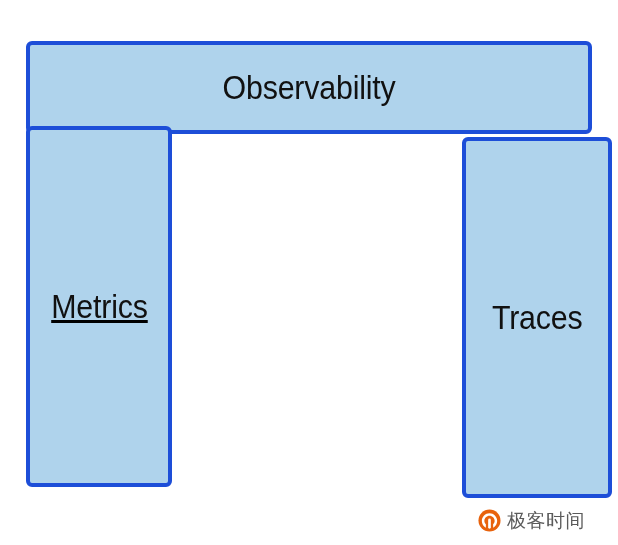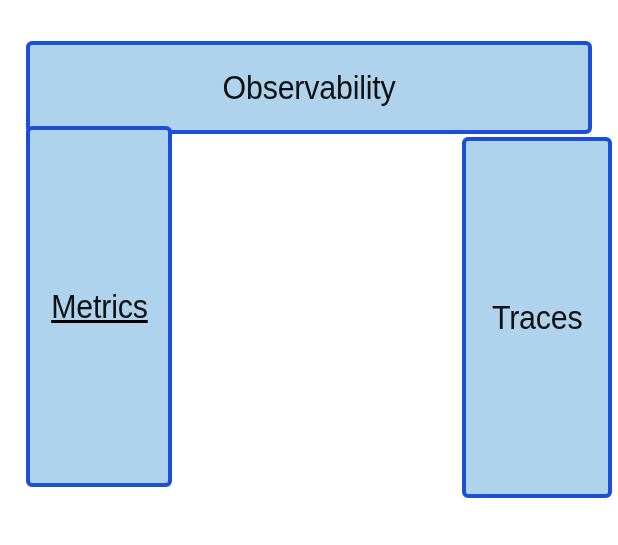--- a/index.html
+++ b/index.html
@@ -110,14 +110,22 @@
 
   <div class="box" id="box-metrics">
     <span class="box-label">Metrics</span>
   </div>
 
 
   <div class="box" id="box-traces">
     <span class="box-label">Traces</span>
   </div>
 
+  <div id="watermark">
+    <svg id="watermark-logo" viewBox="0 0 48 48">
+      <circle cx="24" cy="24" r="23" fill="#e8620c"></circle>
+      <path d="M24 9 C15.2 9 8 16.2 8 25 C8 31.0 11.4 36.2 16.4 38.9 L16.4 31.6 C14.5 29.9 13.3 27.6 13.3 25 C13.3 19.1 18.1 14.3 24 14.3 C29.9 14.3 34.7 19.1 34.7 25 C34.7 27.6 33.5 29.9 31.6 31.6 L31.6 38.9 C36.6 36.2 40 31.0 40 25 C40 16.2 32.8 9 24 9 Z" fill="#ffffff"></path>
+      <rect x="21.2" y="20" width="5.6" height="21" rx="2.8" fill="#ffffff"></rect>
+    </svg>
+    <span id="watermark-text">极客时间</span>
+  </div>
 
 </div>
 
 </body></html>

